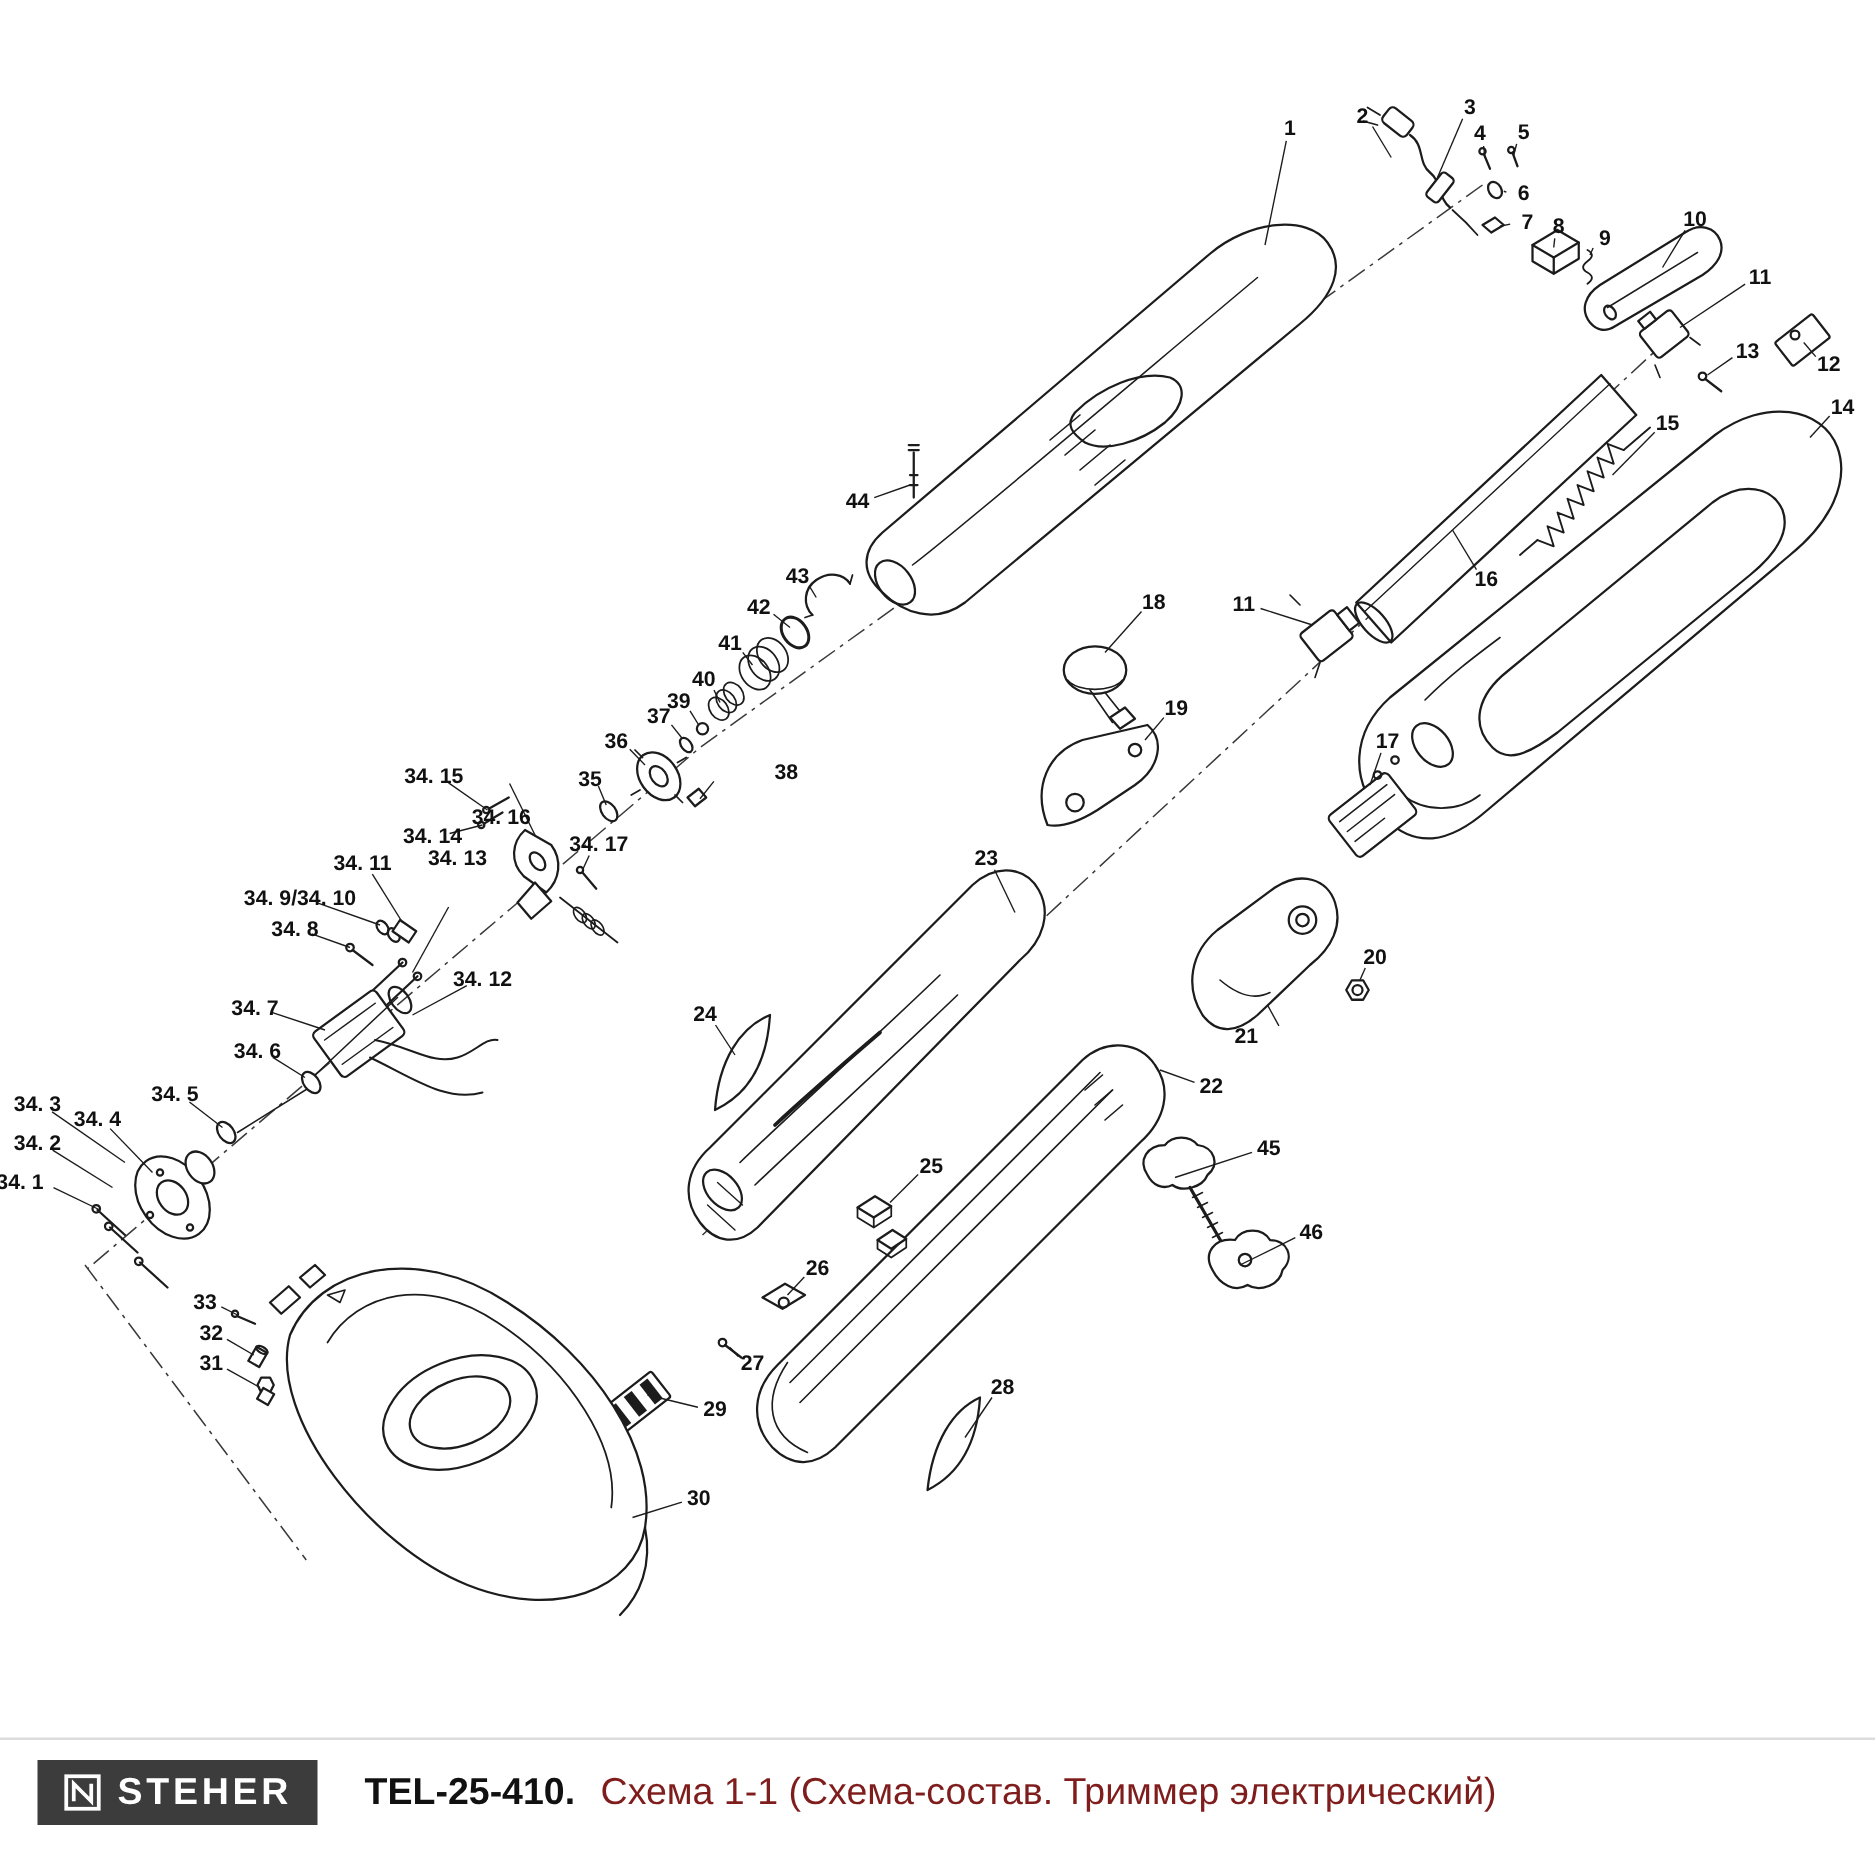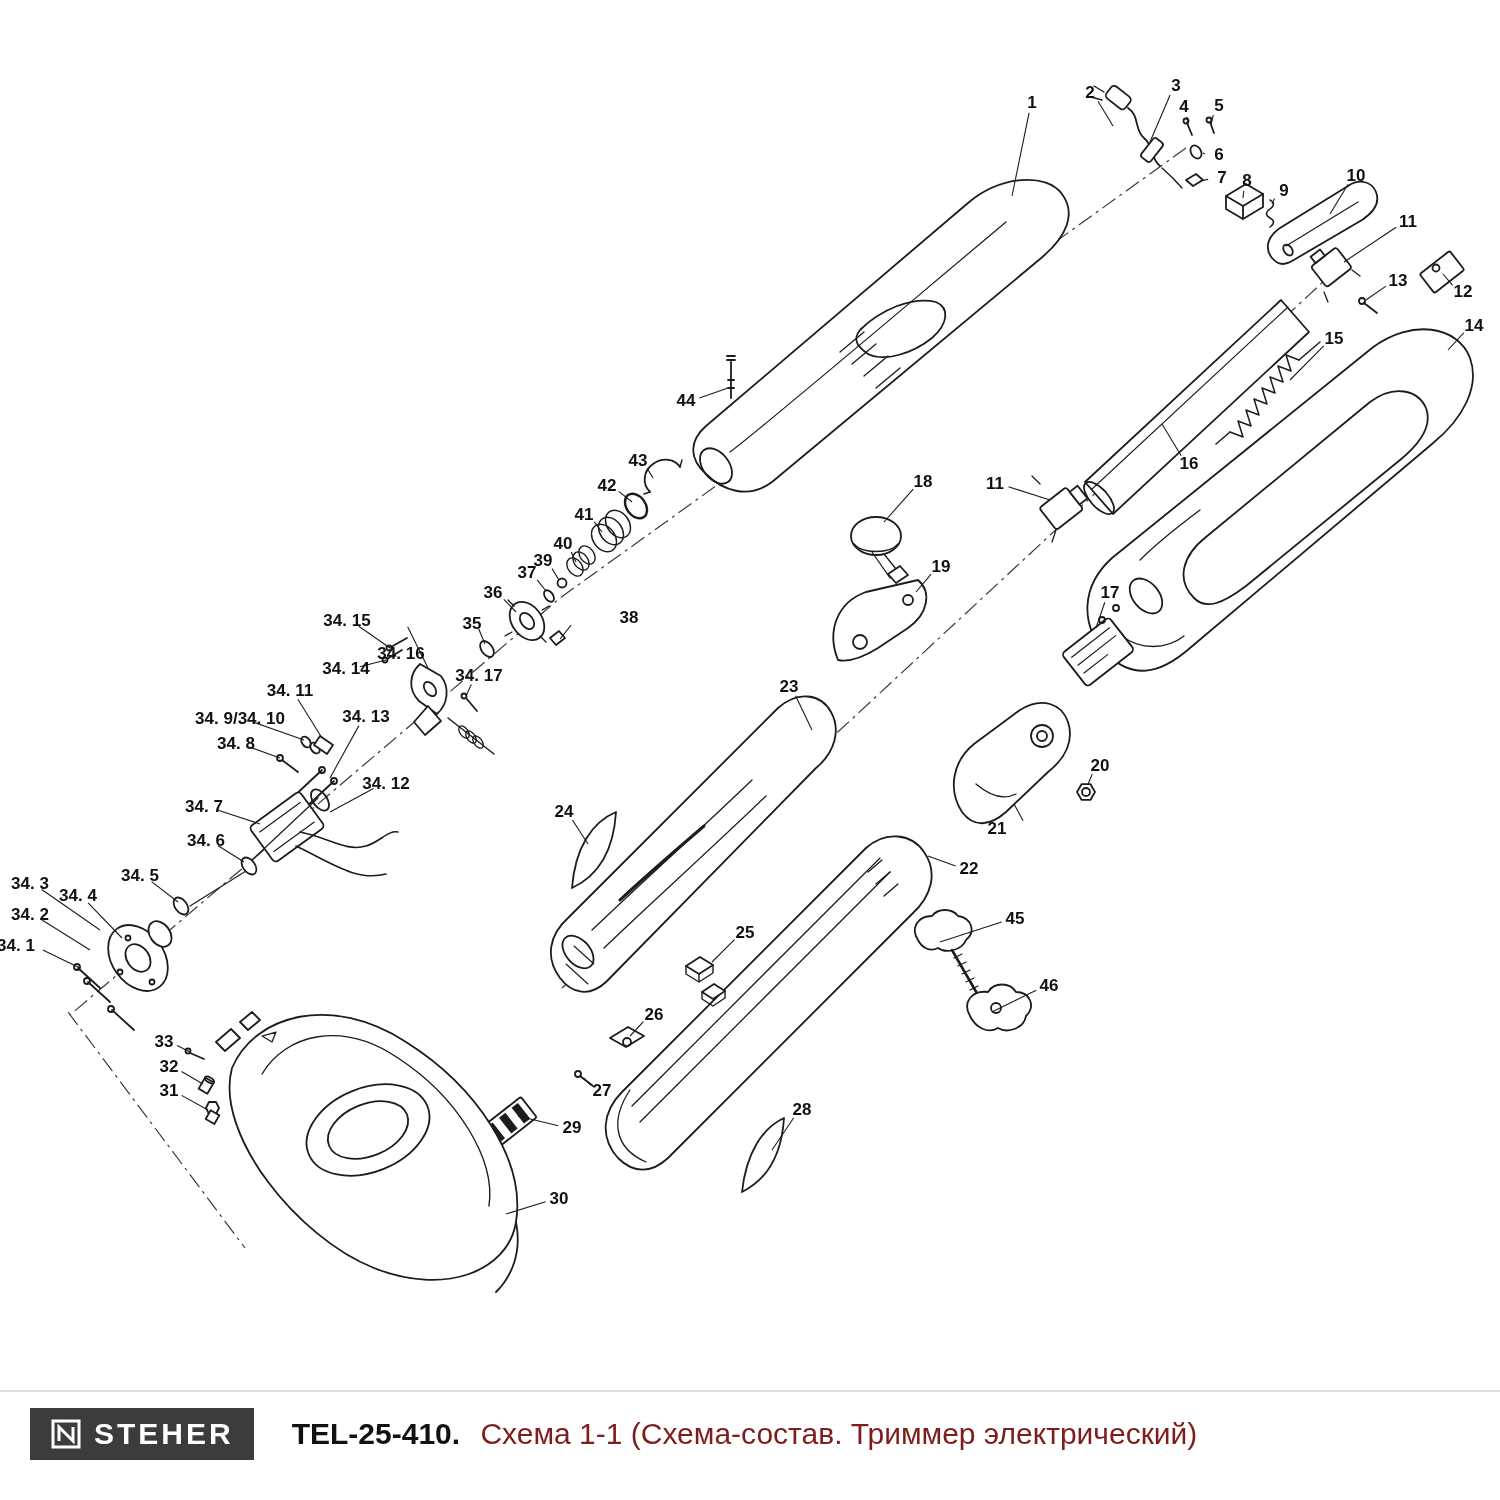--- a/index.html
+++ b/index.html
@@ -444,21 +444,21 @@
       <div class="part-label" style="left: 30px; top: 915px;">34. 2</div>
       <div class="part-label" style="left: 16px; top: 946px;">34. 1</div>
       <div class="part-label" style="left: 78px; top: 896px;">34. 4</div>
       <div class="part-label" style="left: 140px; top: 876px;">34. 5</div>
       <div class="part-label" style="left: 206px; top: 841px;">34. 6</div>
       <div class="part-label" style="left: 204px; top: 807px; text-align: right;">34. 7</div>
       <div class="part-label" style="left: 236px; top: 744px;">34. 8</div>
       <div class="part-label" style="left: 240px; top: 719px;">34. 9/34. 10</div>
       <div class="part-label" style="left: 290px; top: 691px;">34. 11</div>
       <div class="part-label" style="left: 386px; top: 784px;">34. 12</div>
-      <div class="part-label" style="left: 366px; top: 717px;">34. 13</div>
+      <div class="part-label" style="left: 366px; top: 687px;">34. 13</div>
       <div class="part-label" style="left: 346px; top: 669px;">34. 14</div>
       <div class="part-label" style="left: 347px; top: 621px;">34. 15</div>
       <div class="part-label" style="left: 401px; top: 618px; margin-top: 36px;">34. 16</div>
       <div class="part-label" style="left: 479px; top: 676px;">34. 17</div>
       <div class="part-label" style="left: 472px; top: 624px;">35</div>
       <div class="part-label" style="left: 493px; top: 593px;">36</div>
       <div class="part-label" style="left: 527px; top: 573px;">37</div>
       <div class="part-label" style="left: 581px; top: 618px; margin-left: 48px;">38</div>
       <div class="part-label" style="left: 543px; top: 561px;">39</div>
       <div class="part-label" style="left: 563px; top: 544px;">40</div>

